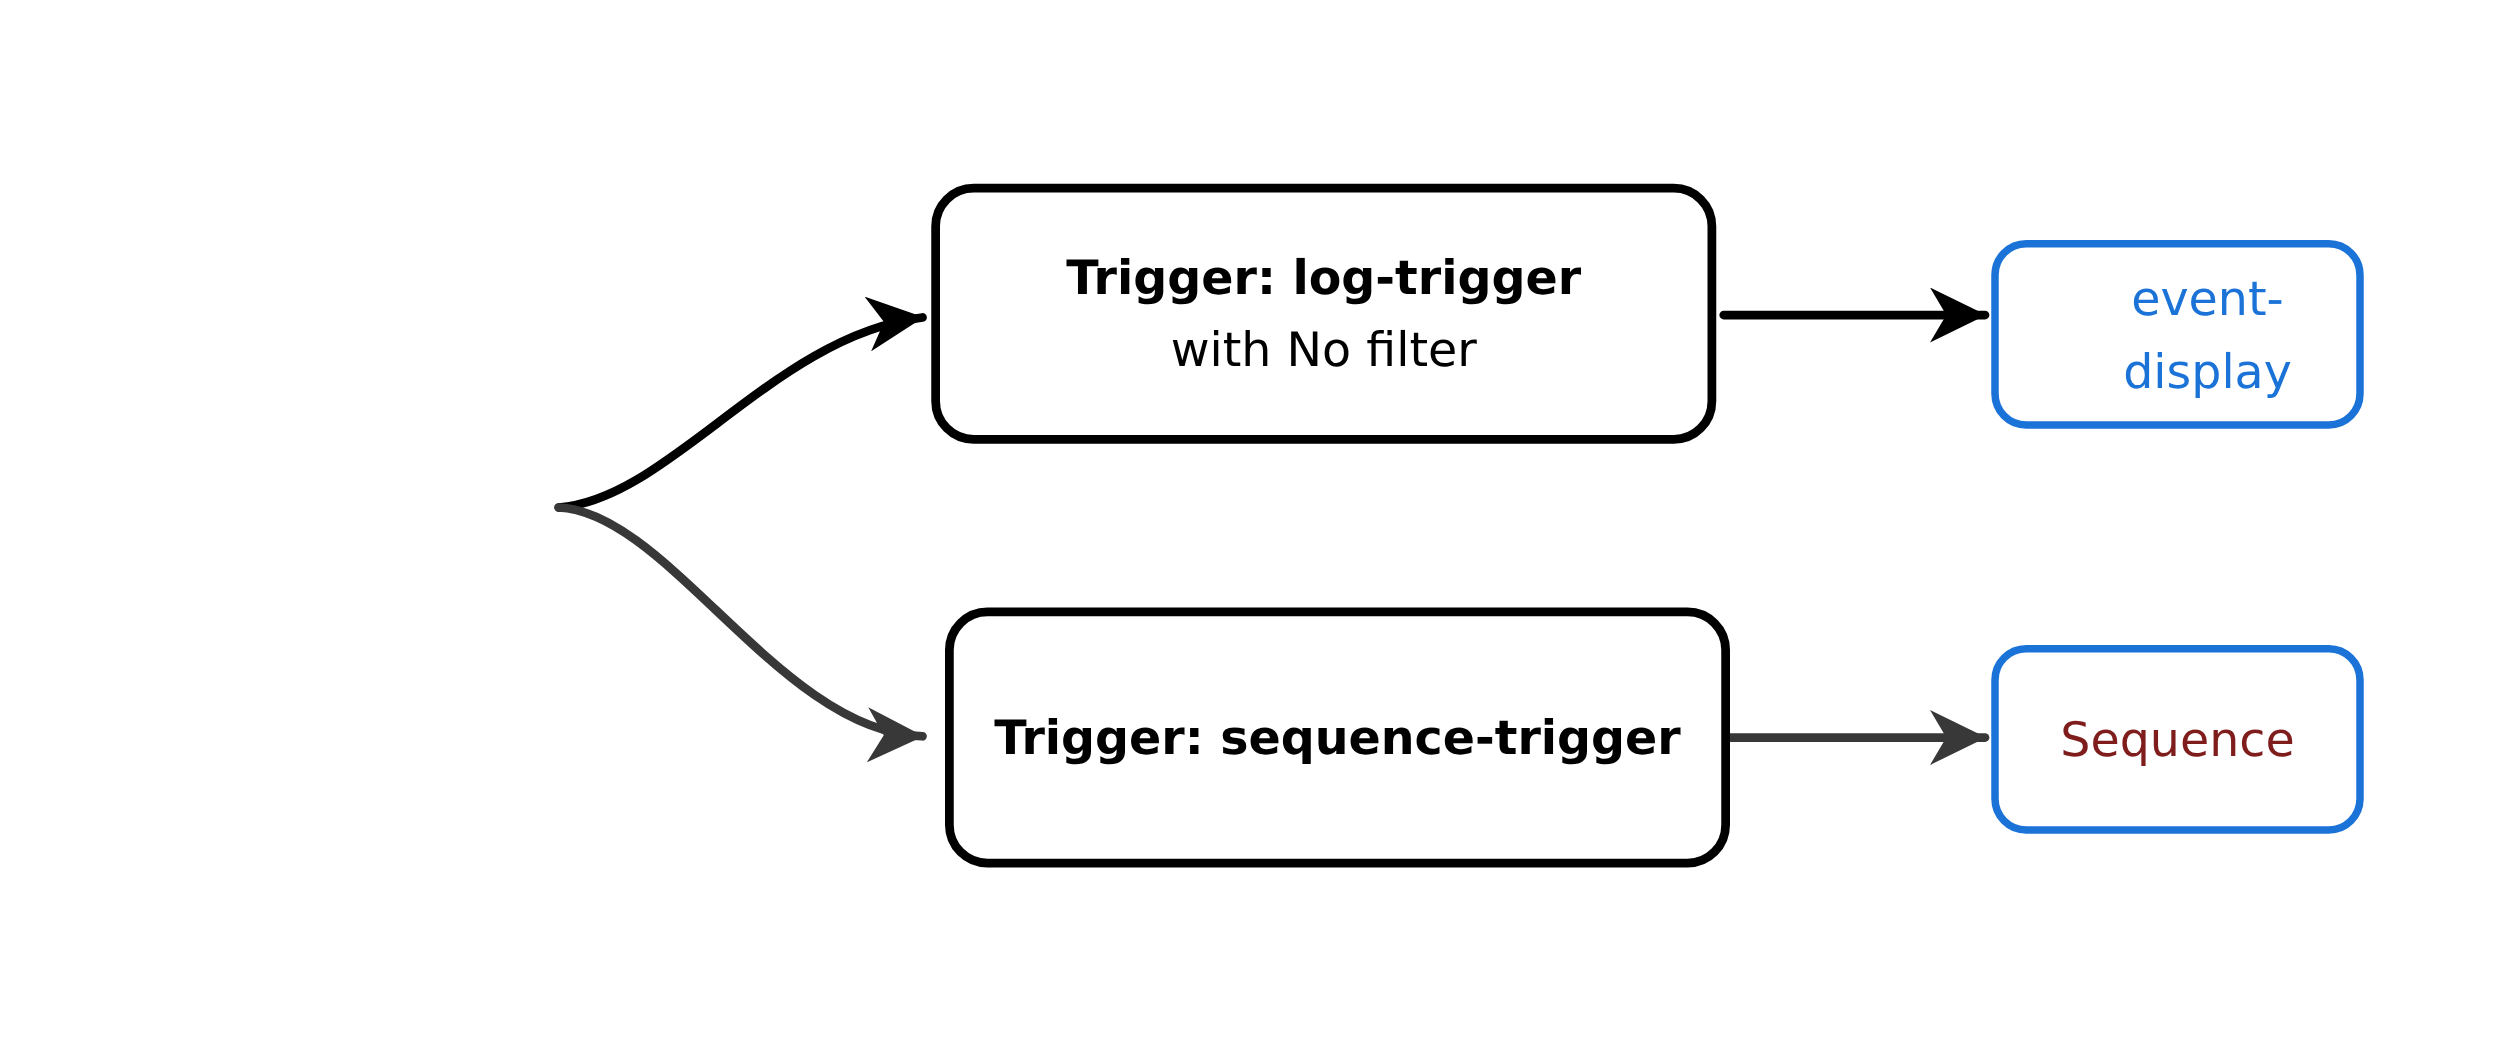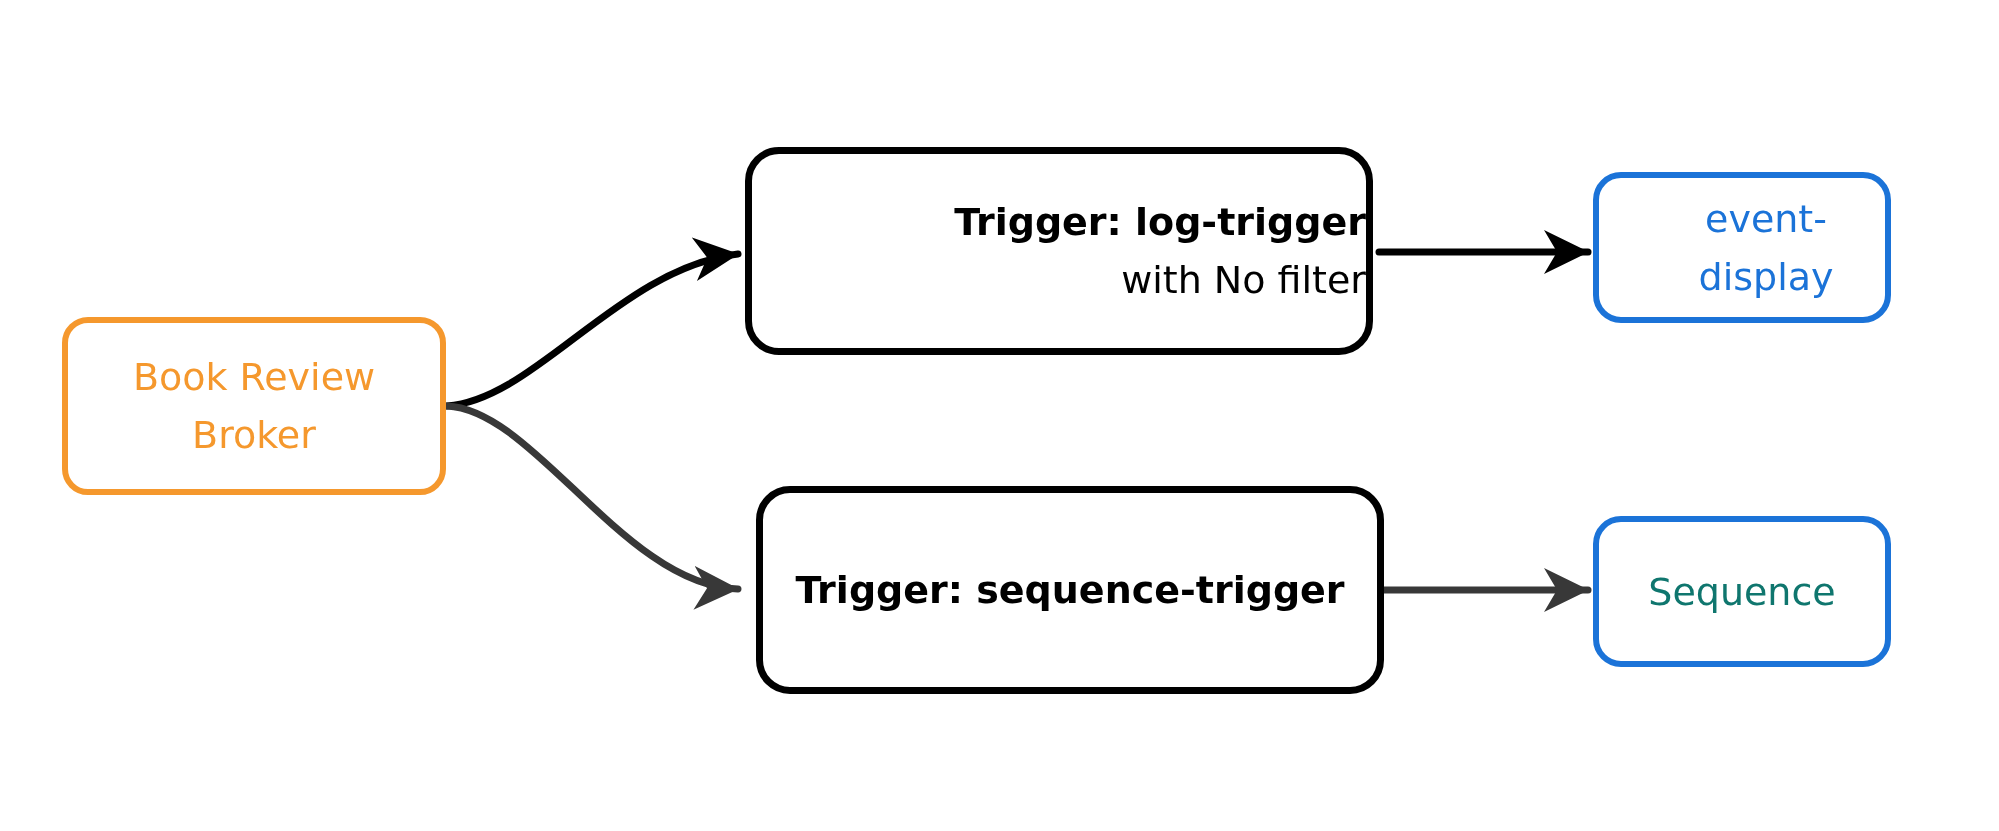--- a/index.html
+++ b/index.html
@@ -50,31 +50,31 @@
     padding: 0 40px;
   }
   .node-trigger {
     left: 745px;
     width: 628px;
     height: 208px;
     border: 7px solid #000000;
     border-radius: 34px;
     color: #000000;
   }
-  .node-trigger-log { top: 147px; align-items: flex-end; }
+  .node-trigger-log { top: 147px; }
   .node-trigger-sequence { top: 486px; margin-left: 11px; }
   .trigger-title { font-weight: bold; }
   .node-endpoint {
     left: 1593px;
     width: 298px;
     height: 151px;
     border: 6px solid;
     border-radius: 28px;
   }
-  .node-endpoint-event { top: 172px; padding-left: 48px; }
+  .node-endpoint-event { top: 192px; padding-left: 48px; }
   .node-endpoint-sequence { top: 516px; }
   .node span, .node div { display: block; }
 </style>
 </head>
 <body>
 
 <div class="canvas">
 
   <svg class="edge-layer" viewBox="0 0 1999 831" xmlns="http://www.w3.org/2000/svg">
     <defs>
@@ -88,34 +88,31 @@
 
     <path class="edge" d="M447,406 C535,400 620,268 738,254" marker-end="url(#arrow-black)" style="stroke: rgb(0, 0, 0);"></path>
 
     <path class="edge" d="M447,406 C535,410 625,586 738,589" marker-end="url(#arrow-gray)" style="stroke: rgb(56, 56, 56);"></path>
 
     <path class="edge" d="M1379,252 L1588,252" marker-end="url(#arrow-black)" style="stroke: rgb(0, 0, 0);"></path>
 
     <path class="edge" d="M1379,590 L1588,590" marker-end="url(#arrow-gray)" style="stroke: rgb(56, 56, 56);"></path>
   </svg>
 
-  <div class="node node-broker" style="border-color: rgb(245, 152, 45); color: rgb(245, 152, 45);">
-    <span>Book Review Broker</span>
-  </div>
 
   <div class="node node-trigger node-trigger-log">
     <div class="trigger-title">Trigger: log-trigger</div>
     <div class="trigger-subtitle">with No filter</div>
   </div>
 
   <div class="node node-trigger node-trigger-sequence">
     <div class="trigger-title">Trigger: sequence-trigger</div>
   </div>
 
   <div class="node node-endpoint node-endpoint-event" style="border-color: rgb(27, 115, 216); color: rgb(27, 115, 216);">
     <span>event-display</span>
   </div>
 
-  <div class="node node-endpoint node-endpoint-sequence" style="border-color: rgb(27, 115, 216); color: #0f766e;">
+  <div class="node node-endpoint node-endpoint-sequence" style="border-color: rgb(27, 115, 216); color: #7f1d1d;">
     <span>Sequence</span>
   </div>
 
 </div>
 
 </body></html>

